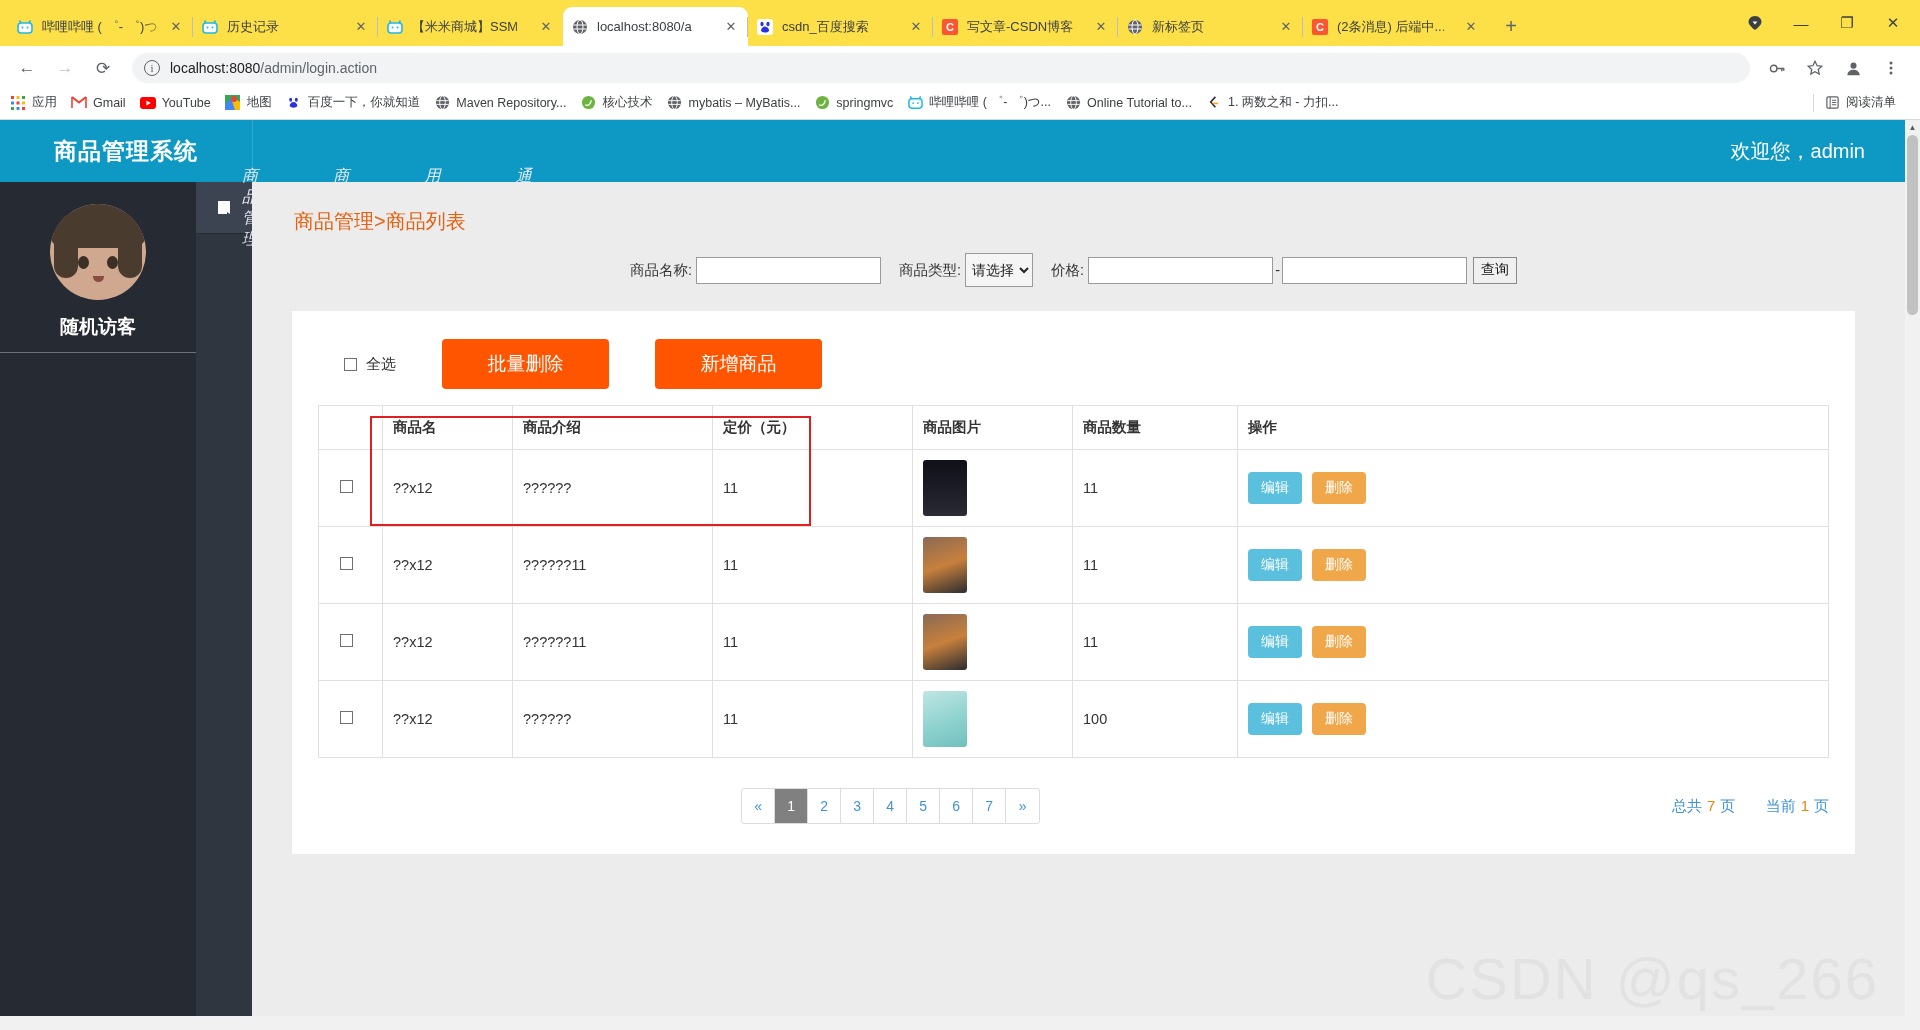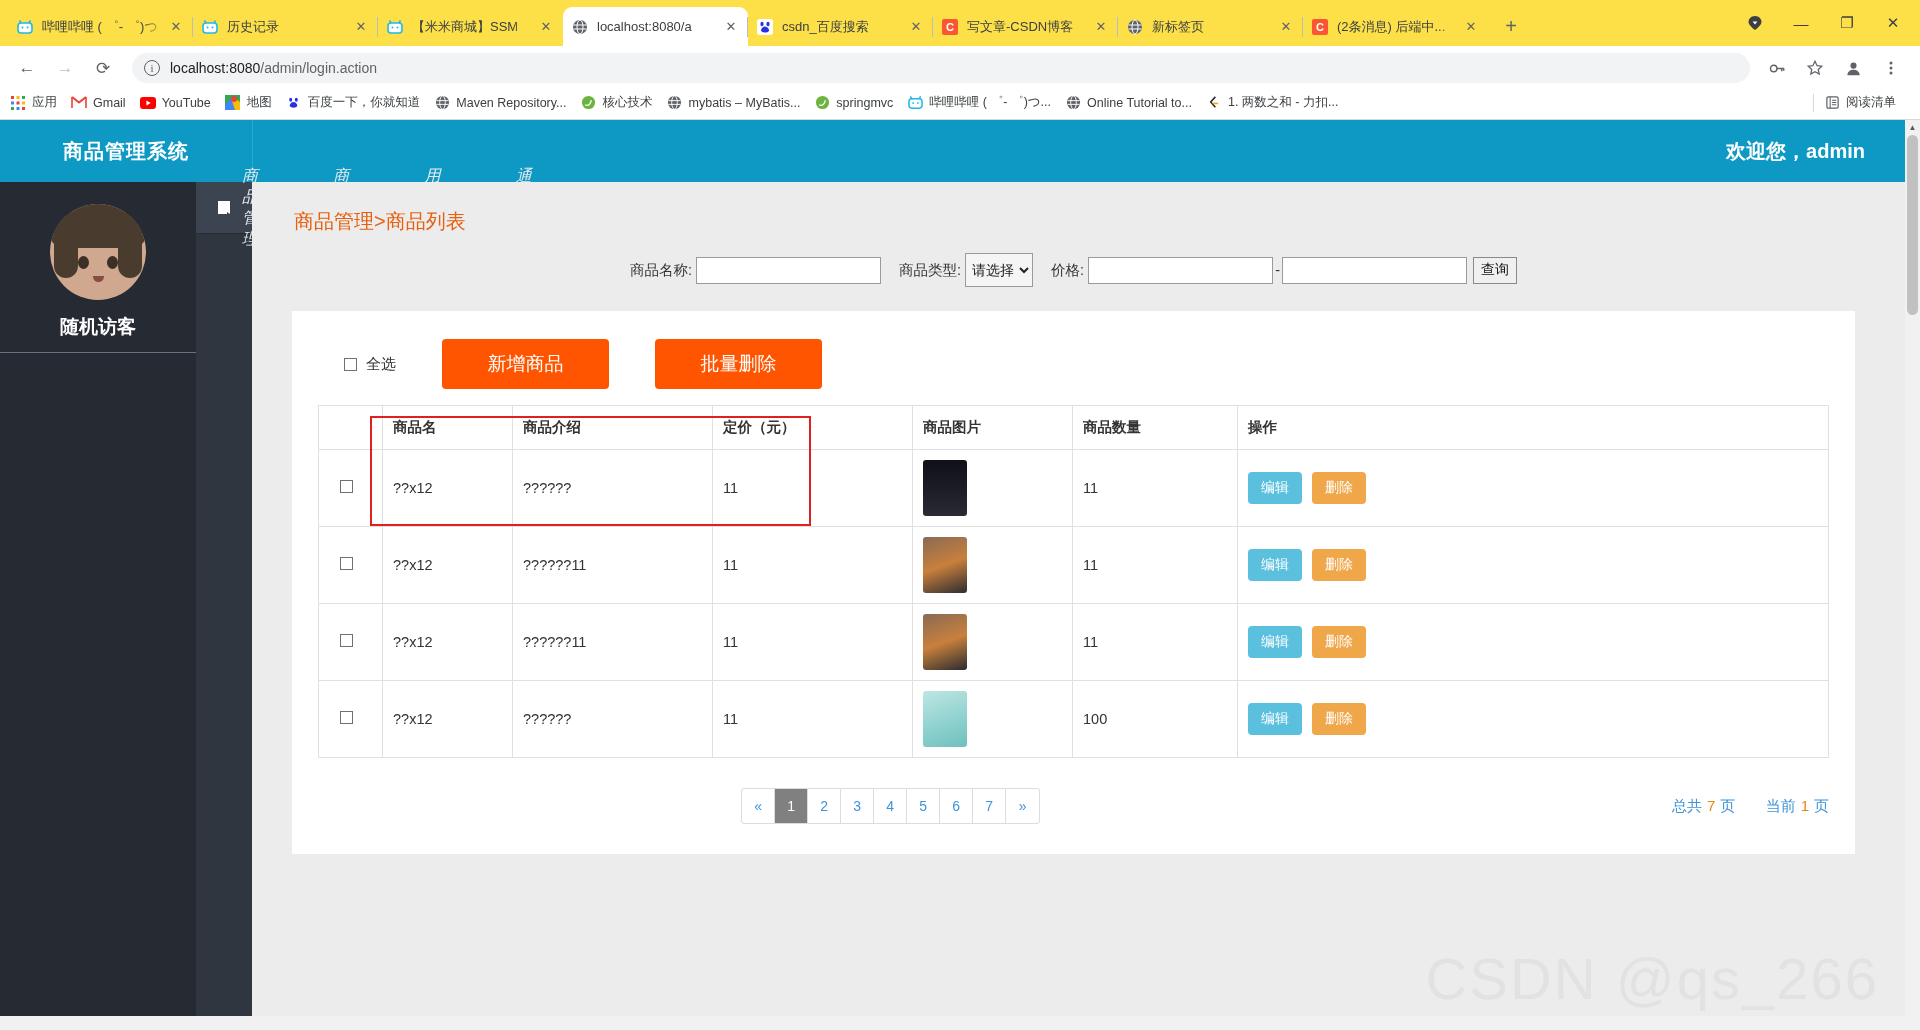--- a/index.html
+++ b/index.html
@@ -56,23 +56,23 @@
   .bm-spacer { flex:1 1 auto; }
   .bm-divider { width:1px; height:18px; background:#d6d9dc; margin:0 10px; }
 
   
   .viewport { flex:1 1 auto; position:relative; background:#ffffff; overflow:hidden; }
   .page { position:absolute; inset:0 15px 0 0; background:#fff; }
 
   
   .app-header { height:62px; background:#0d99c4; display:flex; align-items:stretch; }
   .app-brand { width:252px; display:flex; align-items:center; justify-content:center; }
-  .app-brand span { color:#ffffff; font-size:20px; font-weight:bold; letter-spacing:1px; }
+  .app-brand span { color:#ffffff; font-size:23px; font-weight:bold; letter-spacing:1px; }
   .app-header-right { flex:1 1 auto; display:flex; align-items:center; justify-content:flex-end; padding-right:40px; border-left:1px solid #2aa8cd; }
-  .welcome { color:#ffffff; font-size:20px;font-weight:bold; }
+  .welcome { color:#ffffff; font-size:20px; }
 
   .body-wrap { display:flex; height:calc(100% - 62px); }
 
   
   .sidebar { width:252px; background:#2f3640; flex:0 0 252px; display:flex; flex-direction:row; }
   .profile { padding:22px 0 0 0; text-align:center; background:#262b33; }
   .avatar {
     width:96px; height:96px; border-radius:50%; margin:0 auto; overflow:hidden;
     background:#cfa88f; position:relative;
   }
@@ -563,22 +563,22 @@
             <span class="dash">-</span>
             <input class="inp price" type="text" value="" style="">
             <button class="btn-query">查询</button>
           </div>
 
           <div class="panel">
 
             <div class="toolrow">
               <span class="chk"></span>
               <span class="selall">全选</span>
+              <button class="bigbtn">批量删除</button>
               <button class="bigbtn">新增商品</button>
-              <button class="bigbtn">批量删除</button>
             </div>
 
             <div style="position:relative;">
             <table class="grid">
               <thead>
                 <tr>
                   <th class="col-chk"></th>
                   <th class="col-name">商品名</th>
                   <th class="col-desc">商品介绍</th>
                   <th class="col-price">定价（元）</th>

